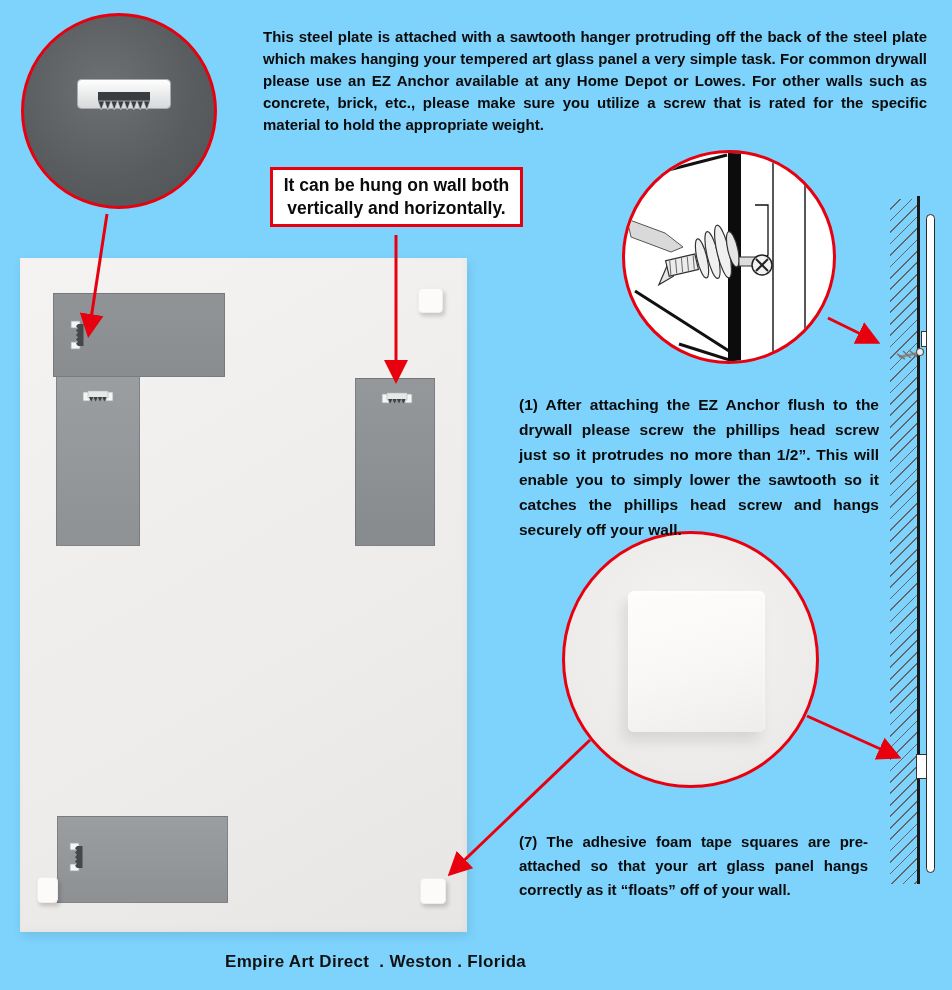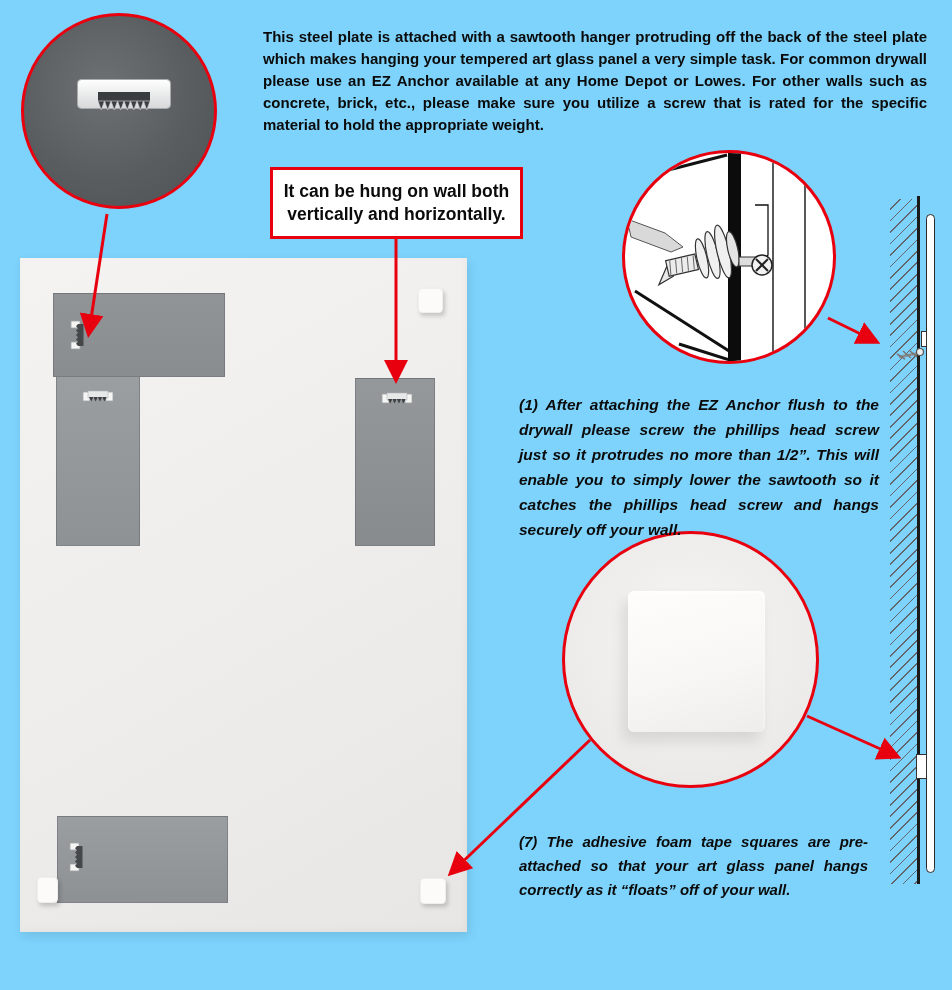--- a/index.html
+++ b/index.html
@@ -29,29 +29,29 @@
     position:absolute;left:63px;top:57px;width:137px;height:141px;border-radius:6px;
     background:linear-gradient(165deg,#fefdfc 0%,#f8f7f5 55%,#eeedeb 100%);
     box-shadow:-5px 9px 14px rgba(0,0,0,.10), inset 0 2px 3px rgba(255,255,255,.85);
   }
   
   .intro{
     position:absolute;left:263px;top:26px;width:664px;margin:0;z-index:10;
     font-size:15px;line-height:22px;font-weight:bold;color:var(--ink);text-align:justify;
   }
   .callout{
-    position:absolute;left:270px;top:167px;width:253px;height:72px;z-index:10;
+    position:absolute;left:270px;top:167px;width:253px;height:60px;z-index:10;
     border:3px solid var(--red);box-sizing:border-box;background:#ffffff;
     display:flex;align-items:center;justify-content:center;
   }
   .callout span{
     font-size:17.5px;line-height:23px;font-weight:bold;color:var(--ink);
     text-align:center;white-space:pre-line;
   }
-  .step{position:absolute;margin:0;font-weight:bold;color:var(--ink);text-align:justify;z-index:10;font-style:italic;}
+  .step{position:absolute;margin:0;font-weight:bold;color:var(--ink);text-align:justify;z-index:10;}
   .step1{left:519px;top:392px;width:360px;font-size:15.5px;line-height:25px;}
   .step2{left:519px;top:830px;width:349px;font-size:15px;line-height:24px;}
   .footer{
     position:absolute;left:225px;top:952px;margin:0;z-index:10;
     font-size:17px;font-weight:bold;color:#111;white-space:pre;letter-spacing:.3px;
   }
   
   .panel{
     position:absolute;left:20px;top:258px;width:447px;height:674px;z-index:1;
     background:linear-gradient(150deg,#f4f3f1 0%,#edecea 60%,#e7e6e4 100%);
@@ -216,14 +216,15 @@
   <div class="spacer"></div>
 
   <p class="step step1">(1) After attaching the EZ Anchor flush to the drywall please screw the phillips head screw just so it protrudes no more than 1/2”. This will enable you to simply lower the sawtooth so it catches the phillips head screw and hangs securely off your wall.</p>
 
   <div class="circle foam-circle">
     <div class="foam-big"></div>
   </div>
 
   <p class="step step2">(7) The adhesive foam tape squares are pre-attached so that your art glass panel hangs correctly as it “floats” off of your wall.</p>
 
+  <p class="footer">Empire Art Direct  . Weston . Florida</p>
 
 </div>
 
 </body></html>

